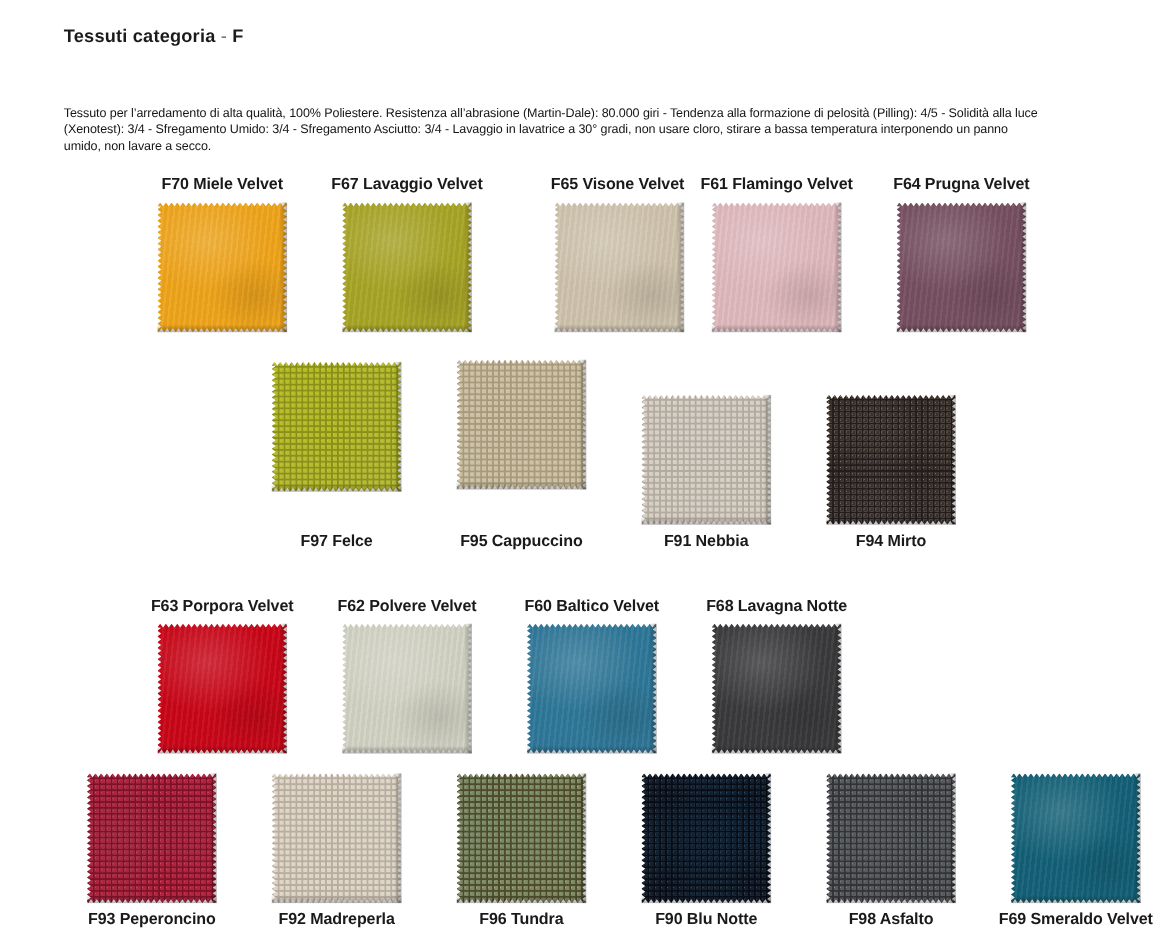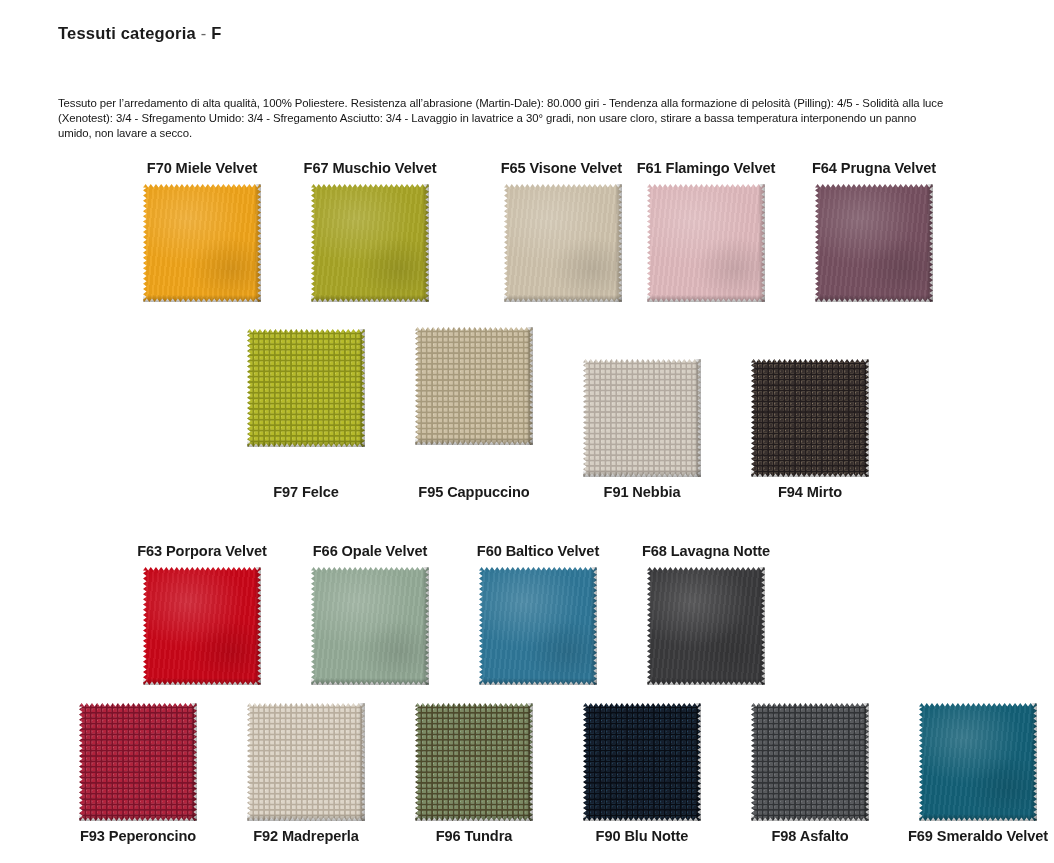--- a/index.html
+++ b/index.html
@@ -165,21 +165,21 @@
         <div class="cell label-top" style="width: 168px;">
           <div class="swatch-label">F70 Miele Velvet</div>
           <div class="swatch" title="F70 Miele Velvet">
             <div class="fabric" style="background-color: rgb(239, 164, 26);">
               <div class="velvet-sheen"></div>
             </div>
             <div class="shade"></div>
           </div>
         </div>
         <div class="cell label-top" style="width: 168px;">
-          <div class="swatch-label">F67 Muschio Velvet</div>
+          <div class="swatch-label">F67 Lavaggio Velvet</div>
           <div class="swatch" title="F67 Muschio Velvet">
             <div class="fabric" style="background-color: rgb(168, 165, 38);">
               <div class="velvet-sheen"></div>
             </div>
             <div class="shade"></div>
           </div>
         </div>
         <div class="cell label-top" style="width: 168px; align-items: flex-end;">
           <div class="swatch-label">F65 Visone Velvet</div>
           <div class="swatch" title="F65 Visone Velvet">
@@ -242,23 +242,23 @@
         <div class="cell label-top" style="width: 168px;">
           <div class="swatch-label">F63 Porpora Velvet</div>
           <div class="swatch" title="F63 Porpora Velvet">
             <div class="fabric" style="background-color: rgb(201, 6, 24);">
               <div class="velvet-sheen"></div>
             </div>
             <div class="shade"></div>
           </div>
         </div>
         <div class="cell label-top" style="width: 168px;">
-          <div class="swatch-label">F66 Opale Velvet</div>
-          <div class="swatch" title="F66 Opale Velvet">
-            <div class="fabric" style="background-color: rgb(148, 171, 151);">
+          <div class="swatch-label">F62 Polvere Velvet</div>
+          <div class="swatch" title="F62 Polvere Velvet">
+            <div class="fabric" style="background-color: rgb(210, 210, 196);">
               <div class="velvet-sheen"></div>
             </div>
             <div class="shade"></div>
           </div>
         </div>
         <div class="cell label-top" style="width: 168px;">
           <div class="swatch-label">F60 Baltico Velvet</div>
           <div class="swatch" title="F60 Baltico Velvet">
             <div class="fabric" style="background-color: rgb(47, 119, 152);">
               <div class="velvet-sheen"></div>

